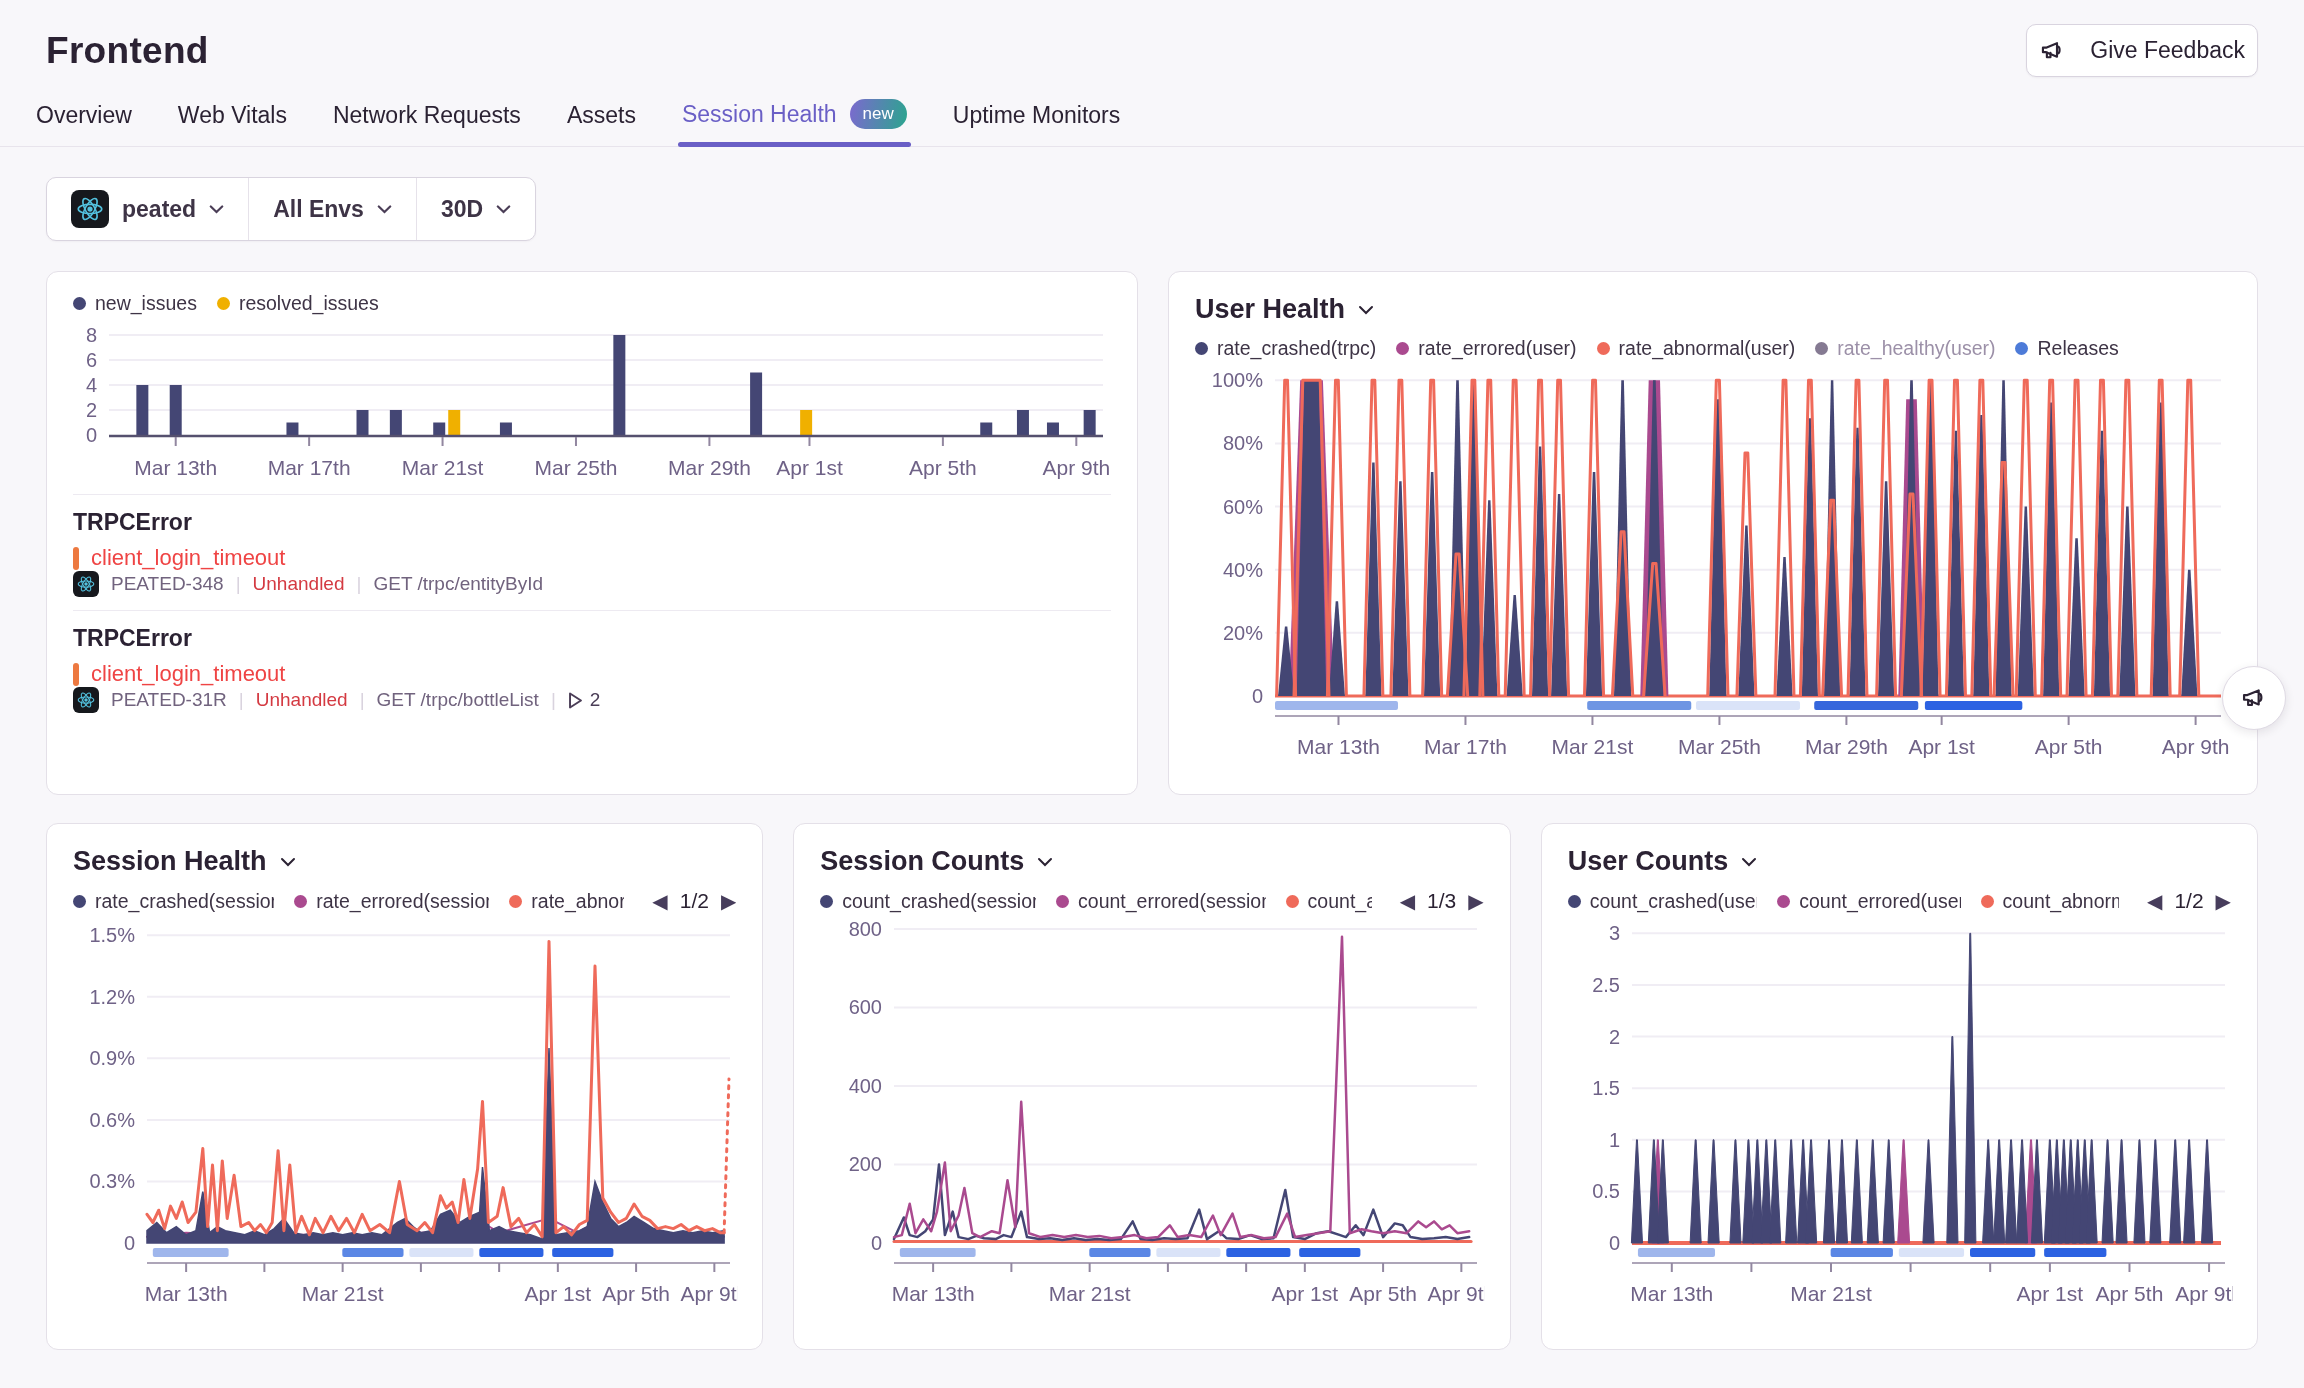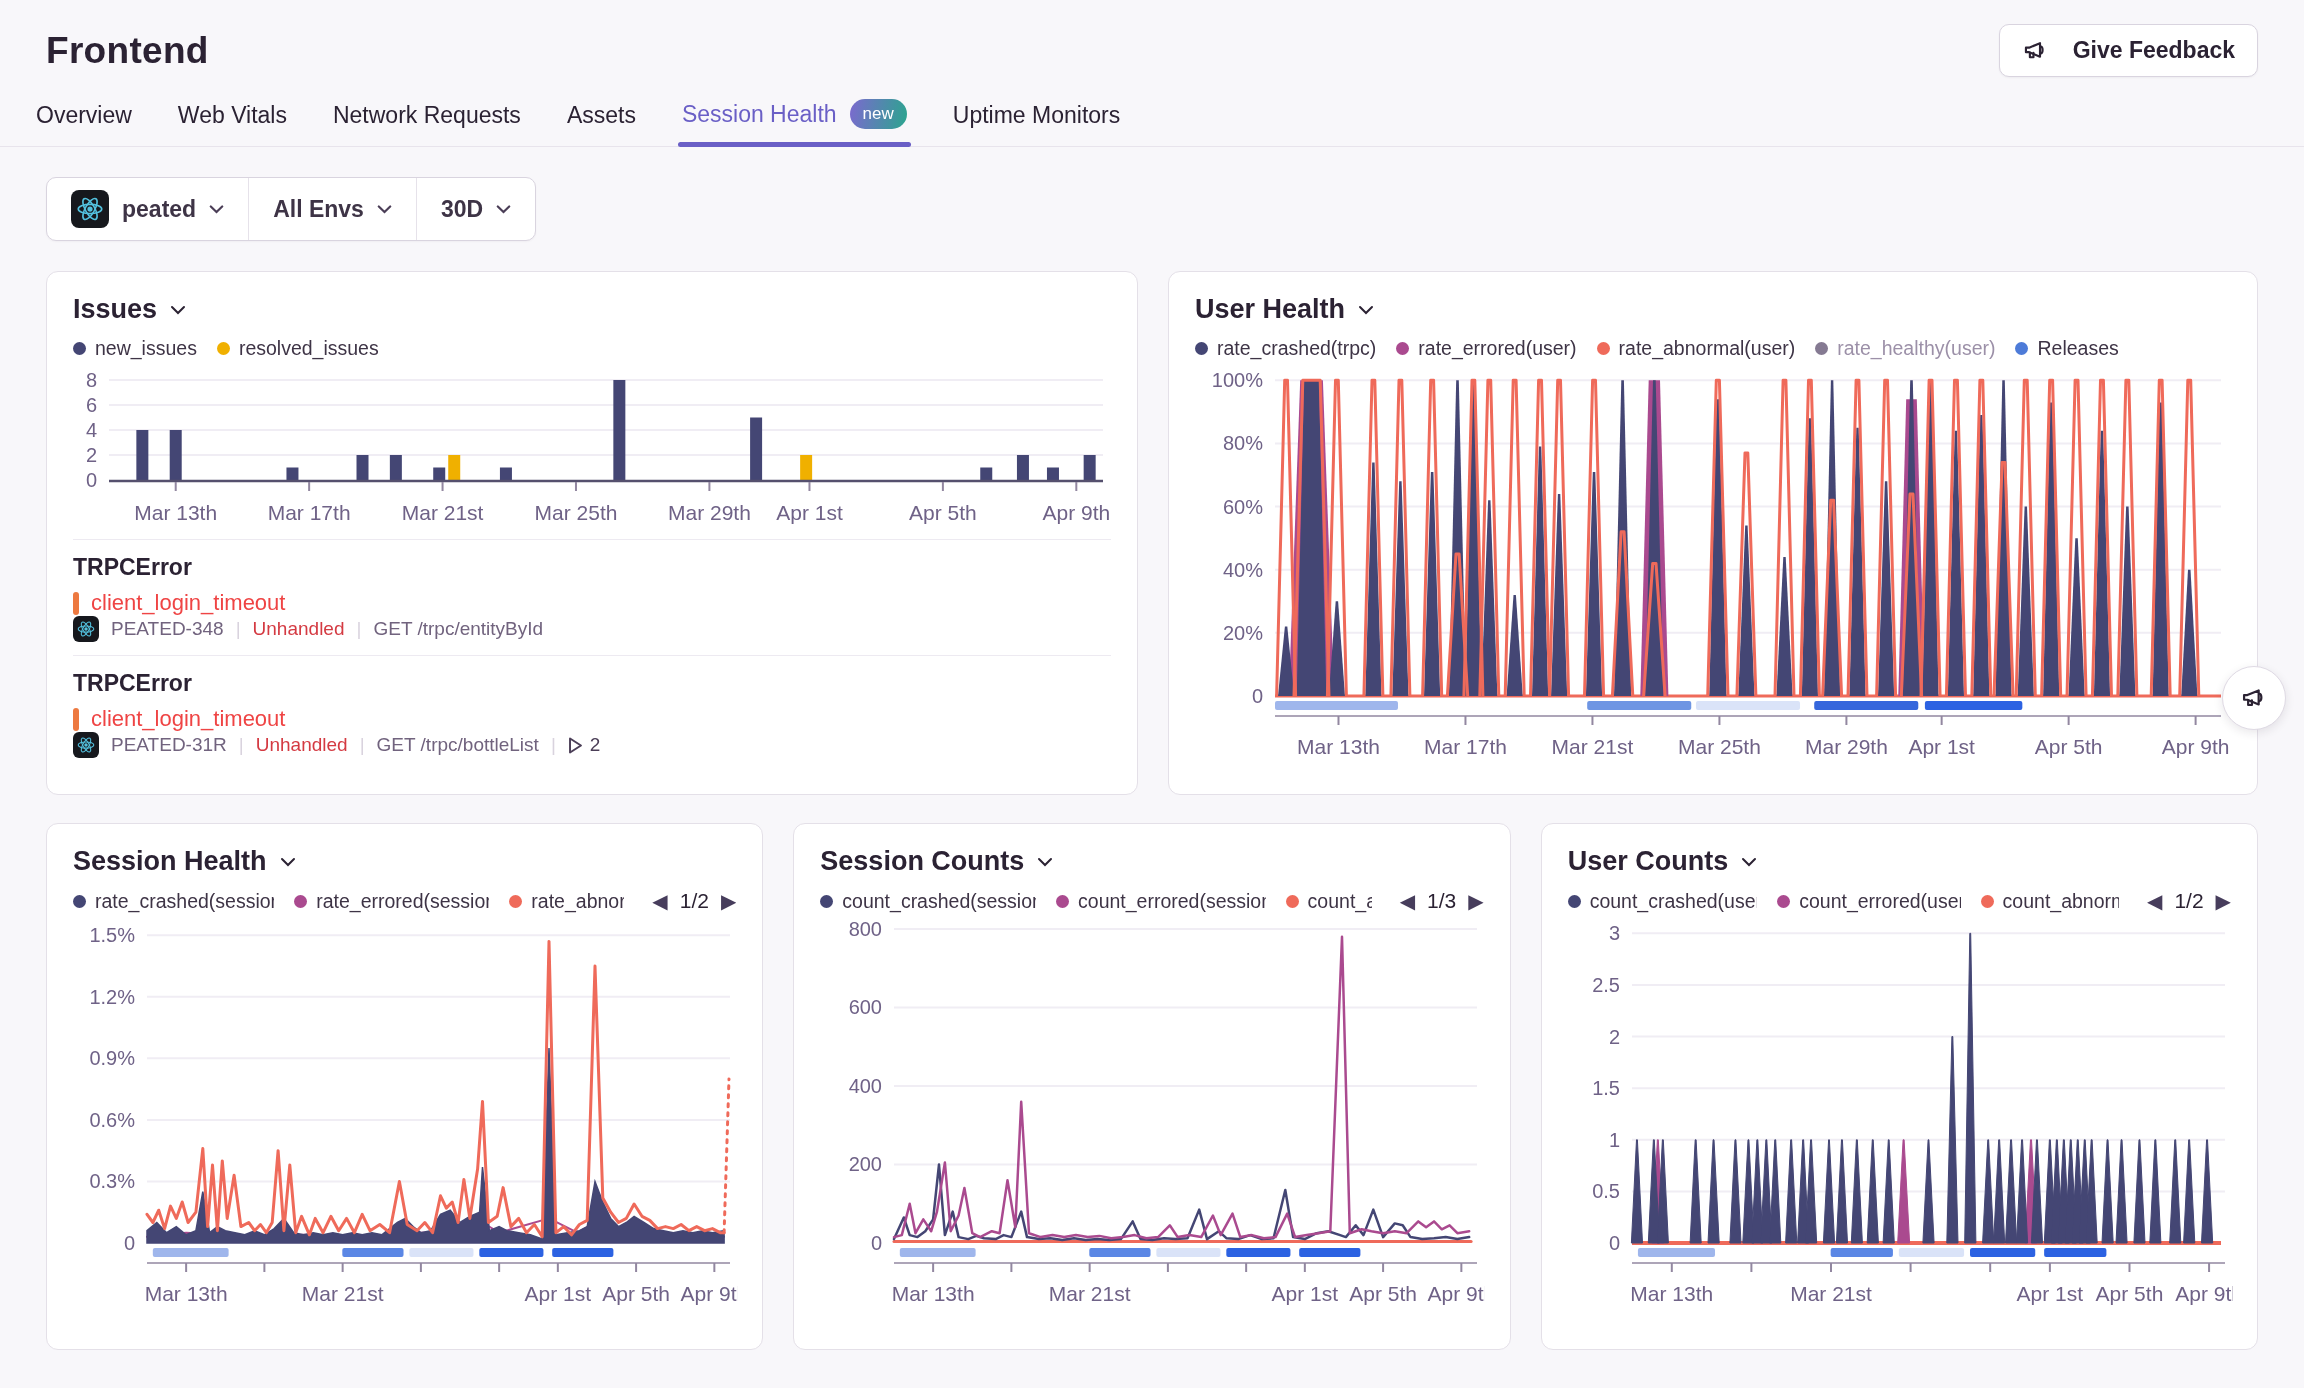--- a/index.html
+++ b/index.html
@@ -1,19 +1,19 @@
 <!DOCTYPE html>
 <html><head>
 <meta charset="utf-8">
 <style>
   html,body{margin:0;padding:0}
   body{width:2304px;height:1388px;background:#F8F7FA;font-family:"Liberation Sans",sans-serif;color:#2B2233;position:relative;overflow:hidden}
   .topbar{display:flex;justify-content:space-between;align-items:center;padding:24px 46px 6px}
   .page-title{font-size:37px;margin:0;font-weight:700;letter-spacing:.3px}
-  .feedback-btn{display:flex;gap:24px;align-items:center;background:#fff;border:1px solid #D9D4DF;border-radius:10px;padding:12px 22px;font-size:23px;font-weight:700;color:#2B2233;font-family:inherit;cursor:pointer;box-shadow:0 1px 2px rgba(43,34,51,.05)}
+  .feedback-btn{display:flex;gap:24px;align-items:center;background:#fff;border:1px solid #D9D4DF;border-radius:10px;padding:12px 12px;font-size:23px;font-weight:400;color:#2B2233;font-family:inherit;cursor:pointer;box-shadow:0 1px 2px rgba(43,34,51,.05)}
   .tabs{display:flex;gap:42px;padding:6px 34px 0;border-bottom:1px solid #E8E4EC;align-items:flex-end}
   .tab{font-size:23px;color:#2B2233;padding:10px 2px 17px;display:flex;gap:13px;align-items:center;cursor:pointer;position:relative;white-space:nowrap}
   .tab.active{color:#6A5FC6}
   .tab.active::after{content:"";position:absolute;left:-2px;right:-2px;bottom:-1px;height:5px;border-radius:4px;background:#6A5FC6}
   .badge-new{font-size:17px;line-height:1;color:#fff;padding:6px 13px 7px;border-radius:15px;background:linear-gradient(100deg,#7C69CF 0%,#2BA58E 100%)}
   .filterbar{display:inline-flex;margin:30px 46px 0;background:#fff;border:1px solid #D9D4DF;border-radius:10px;overflow:hidden;box-shadow:0 1px 2px rgba(43,34,51,.04)}
   .fseg{display:flex;align-items:center;gap:13px;padding:12px 24px;font-size:23px;font-weight:700;border-right:1px solid #E6E2EA;cursor:pointer;color:#3E3446}
   .fseg:last-child{border-right:none}
   .ficon{width:38px;height:38px;border-radius:8px;background:#16181D;display:flex;align-items:center;justify-content:center}
   .grid{display:grid;gap:30px;margin:30px 46px 0}
@@ -110,26 +110,20 @@
       <div class="fseg">
         <span class="fval">30D</span>
         <svg width="15" height="9" viewBox="0 0 15 9">
           <path d="M1.8 1.5 L7.5 7 L13.2 1.5" fill="none" stroke="#4B3E57" stroke-width="2.2" stroke-linecap="round"></path>
         </svg>
       </div>
     </div>
 
   <div class="grid row1">
     <section class="panel">
-      <div class="panel-title">
-        <span>Issues</span>
-        <svg width="16" height="10" viewBox="0 0 16 10">
-            <path d="M2 2 L8 8 L14 2" fill="none" stroke="#2B2233" stroke-width="2" stroke-linecap="round"></path>
-          </svg>
-      </div>
       <div class="legend">
           <div class="legend-item">
             <span class="dot" style="background: rgb(68, 70, 116);"></span>
             <span class="lbl">new_issues</span>
           </div>
           <div class="legend-item">
             <span class="dot" style="background: rgb(240, 176, 0);"></span>
             <span class="lbl">resolved_issues</span>
           </div>
         </div>

